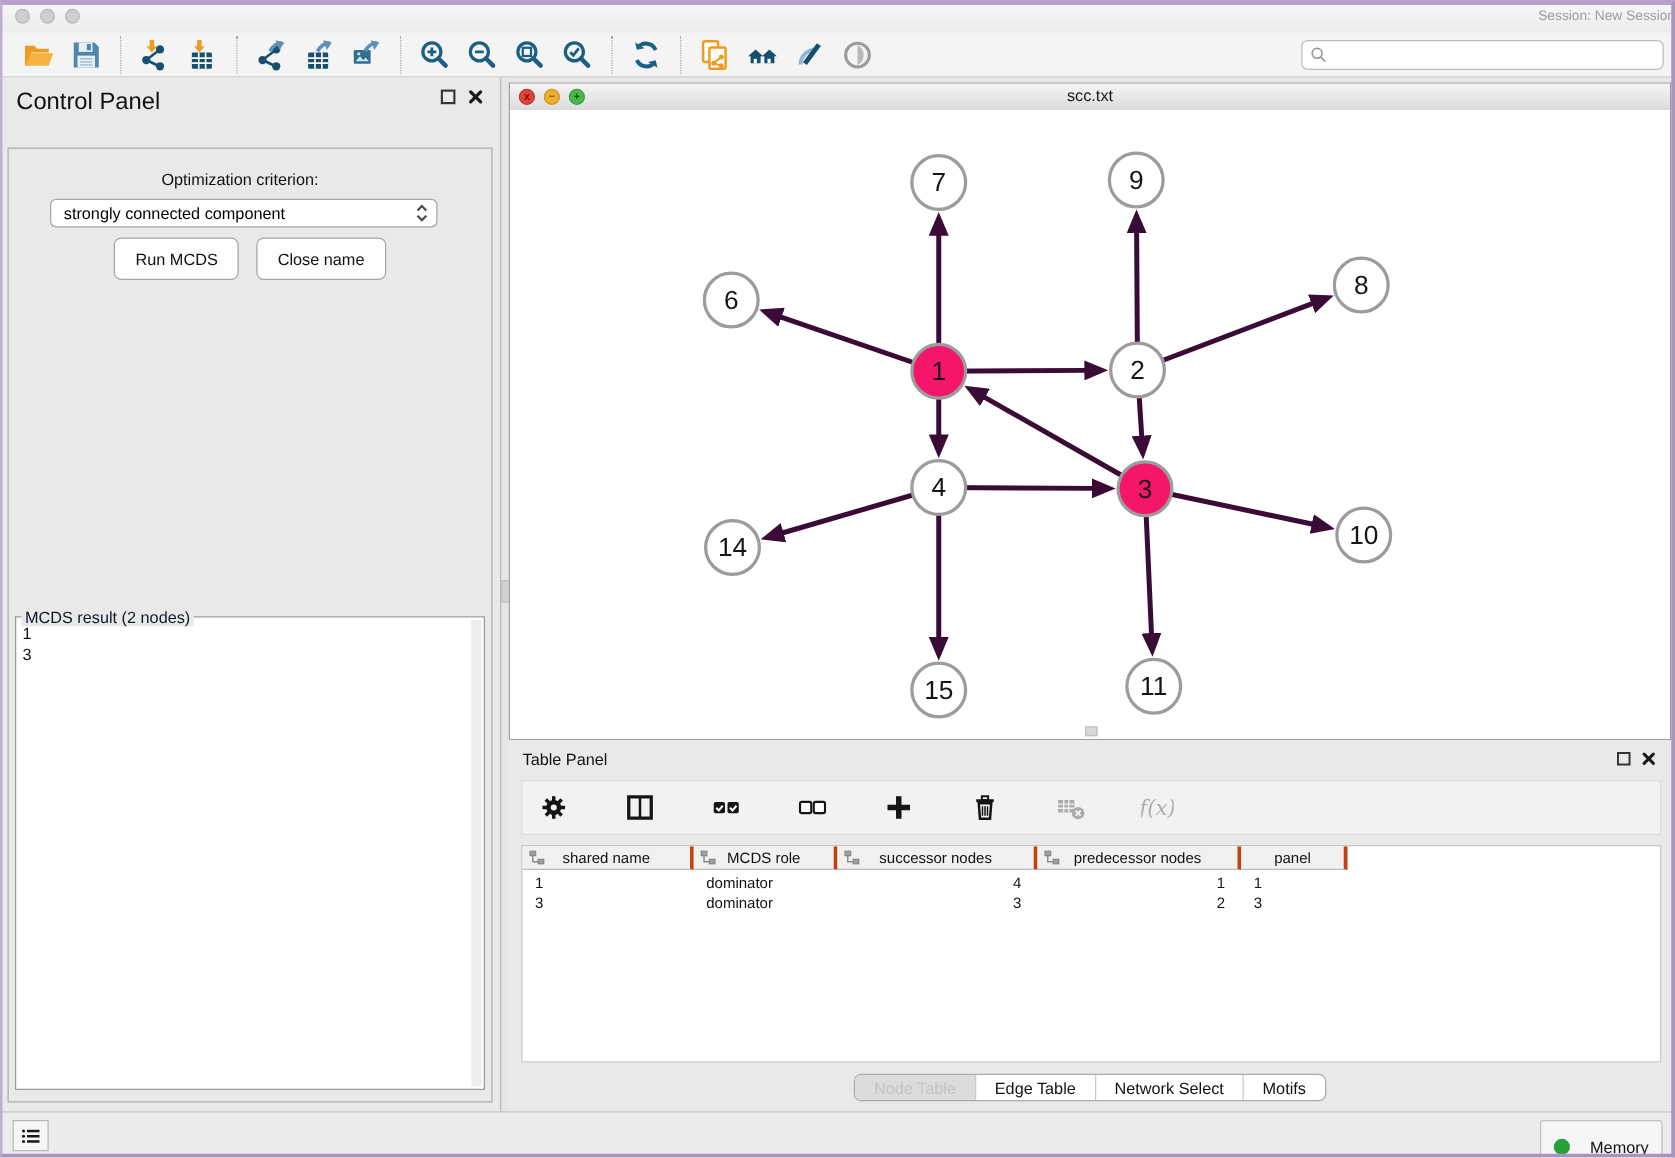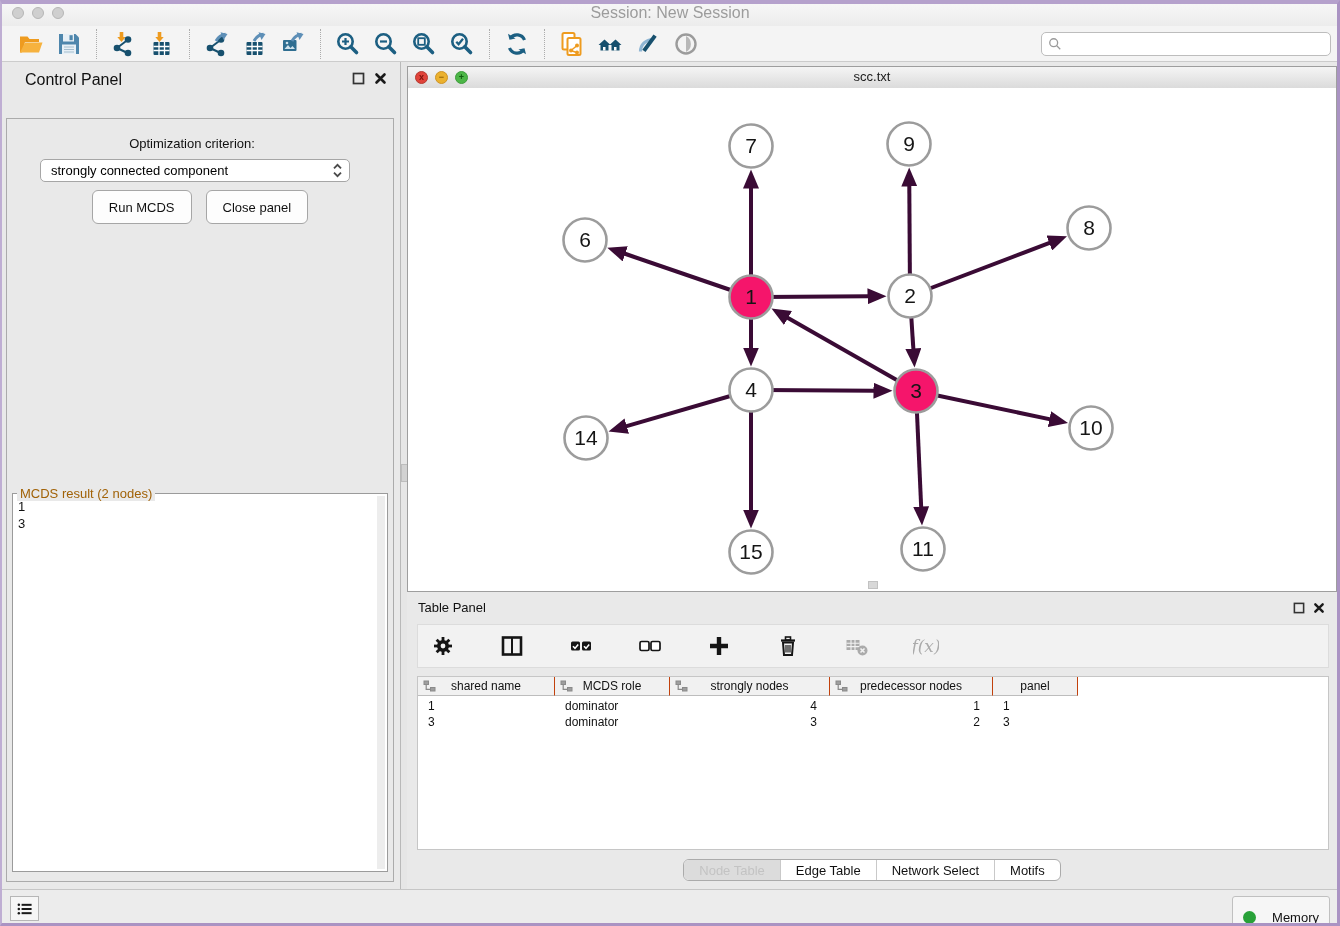--- a/index.html
+++ b/index.html
@@ -11,21 +11,21 @@
   .win-border{position:absolute;inset:0;pointer-events:none;z-index:99;
     border-top:4px solid #B5A1CC;border-right:3px solid #AA93C3;
     border-bottom:3px solid #AA93C3;border-left:2px solid #BFAED3;}
 
   
   .titlebar{position:absolute;top:0;left:0;right:0;height:26px;
     background:linear-gradient(#F8F8F8,#ECECEC);}
   .lights{position:absolute;left:12px;top:7px;display:flex;gap:8px;}
   .light{width:12px;height:12px;border-radius:50%;background:#CFCFCF;
     border:1px solid #B6B6B6;box-sizing:border-box;}
-  .win-title{line-height:26px;text-align:center;color:#9C9C9C;font-size:16px;}
+  .win-title{line-height:26px;text-align:right;color:#9C9C9C;font-size:11px;}
 
   
   .toolbar{position:absolute;top:26px;left:0;right:0;height:36px;background:#F4F4F4;
     border-bottom:1px solid #CCC;display:flex;align-items:center;padding-left:4px;box-sizing:border-box;}
   .tb-group{display:flex;align-items:center;height:30px;padding:0 8px;}
   .tb-group + .tb-group{border-left:1px dotted #ACACAC;}
   .tb-btn{width:38px;height:30px;display:flex;align-items:center;justify-content:center;
     background:none;border:none;padding:0;cursor:default;}
   .tb-btn svg{width:26px;height:26px;}
   .search-wrap{position:absolute;right:9px;top:32px;width:290px;height:24px;background:#fff;
@@ -34,21 +34,21 @@
   .search-wrap svg{width:14px;height:14px;margin-right:4px;flex:none;}
   .search-wrap input{border:none;outline:none;flex:1;font-size:12px;background:transparent;
     font-family:"Liberation Sans",sans-serif;}
 
   
   .control-panel{position:absolute;left:0;top:62px;width:400px;bottom:36px;background:#E9E9E9;}
   .v-splitter{position:absolute;left:400px;top:62px;width:7px;bottom:36px;background:#E6E6E6;
     border-left:1px solid #B9B9B9;}
   .v-splitter .grip{position:absolute;left:0;top:402px;width:6px;height:16px;background:#D2D2D2;
     border:1px solid #BDBDBD;}
-  .cp-header{position:absolute;top:9px;left:13px;font-size:16px;color:#111;margin-left:12px;}
+  .cp-header{position:absolute;top:9px;left:13px;font-size:19px;color:#111;}
   .panel-float{position:absolute;right:35px;top:9px;}
   .panel-close{position:absolute;right:13px;top:9px;}
   .panel-float svg,.panel-close svg{width:13px;height:13px;}
   .cp-tabs{position:absolute;top:34px;left:0;right:0;height:23px;display:flex;
     justify-content:center;align-items:flex-end;z-index:2;}
   .cp-tab{background:#fff;border:1px solid #ABABAB;border-left:none;height:20px;box-sizing:border-box;
     padding:2px 13px;font-size:13px;color:#111;}
   .cp-tab:first-child{border-left:1px solid #ABABAB;}
   .cp-tab.active{background:#E5E5E5;color:#BCBCBC;border:1px solid #BDBDBD;border-bottom:none;
     border-radius:6px 6px 0 0;height:23px;padding-top:4px;}
@@ -59,21 +59,21 @@
     border:1px solid #A6A6A6;border-radius:5px;display:flex;align-items:center;
     padding:0 6px 0 10px;box-sizing:border-box;font-size:13px;}
   .cp-select .sel-text{flex:1;}
   .cp-select svg{width:11px;height:15px;flex:none;}
   .btn-row{position:absolute;top:71px;left:0;right:0;display:flex;justify-content:center;gap:14px;}
   .btn{background:#FDFDFD;border:1px solid #A6A6A6;border-radius:6px;height:34px;padding:0 16px;
     font-size:13px;color:#111;font-family:"Liberation Sans",sans-serif;}
   .result-box{position:absolute;left:5px;right:5px;top:374px;bottom:9px;border:1px solid #9B9B9B;
     background:#fff;}
   .result-legend{position:absolute;top:-8px;left:4px;background:#E9E9E9;font-size:13px;
-    padding:0 3px;color:#a16207;}
+    padding:0 3px;color:#0f172a;}
   .result-text{position:absolute;top:4px;left:5px;right:14px;bottom:3px;font-size:13px;
     line-height:17px;white-space:pre;overflow:hidden;color:#111;}
   .result-scroll{position:absolute;top:2px;right:2px;bottom:2px;width:8px;background:#EDEDED;}
 
   
   .net-frame{position:absolute;left:407px;top:66px;right:3px;height:526px;background:#fff;
     border:1px solid #9E9E9E;box-sizing:border-box;}
   .net-titlebar{height:21px;background:linear-gradient(#F5F5F5,#DBDBDB);
     border-bottom:1px solid #ACACAC;position:relative;}
   .net-lights{position:absolute;left:7px;top:4px;display:flex;gap:7px;}
@@ -94,21 +94,21 @@
   .tp-close{position:absolute;right:12px;top:8px;}
   .tp-float svg,.tp-close svg{width:12px;height:12px;}
   .tp-toolbar{position:absolute;top:32px;left:10px;right:8px;height:44px;background:#F2F2F2;
     border:1px solid #DCDCDC;display:flex;align-items:center;padding-left:6px;box-sizing:border-box;gap:32px;}
   .tp-btn{width:37px;height:36px;display:flex;align-items:center;justify-content:center;
     background:none;border:none;padding:0;}
   .tp-btn svg{width:26px;height:26px;}
   .tp-table{position:absolute;top:84px;left:10px;right:8px;bottom:40px;background:#fff;
     border:1px solid #C6C6C6;overflow:hidden;}
   .thead{display:flex;height:19px;}
-  .th{position:relative;background:#F1F1F1;border-right:1px solid #c2410c;border-bottom:1px solid #BDBDBD;
+  .th{position:relative;background:#F1F1F1;border-right:3px solid #c2410c;border-bottom:1px solid #BDBDBD;
     font-size:12px;color:#111;display:flex;align-items:center;justify-content:center;box-sizing:border-box;}
   .th .fork{position:absolute;left:5px;top:3px;width:13px;height:12px;}
   .trow{display:flex;height:16px;align-items:center;font-size:12px;color:#111;}
   .trow:first-of-type{margin-top:2px;}
   .td{box-sizing:border-box;overflow:hidden;white-space:nowrap;}
   .tp-tabs{position:absolute;bottom:9px;left:0;right:0;display:flex;justify-content:center;}
   .tp-tabgroup{display:flex;border:1px solid #ABABAB;border-radius:6px;overflow:hidden;
     background:#fff;height:22px;box-sizing:border-box;}
   .tp-tab{padding:3px 15px;font-size:13px;color:#111;border-left:1px solid #C9C9C9;}
   .tp-tab:first-child{border-left:none;}
@@ -322,21 +322,21 @@
     <div class="opt-label">Optimization criterion:</div>
     <div class="cp-select">
       <span class="sel-text">strongly connected component</span>
       <svg viewBox="0 0 11 15">
         <path d="M2 5.4L5.5 1.8L9 5.4" fill="none" stroke="#4A4A4A" stroke-width="1.8"></path>
         <path d="M2 9.6L5.5 13.2L9 9.6" fill="none" stroke="#4A4A4A" stroke-width="1.8"></path>
       </svg>
     </div>
     <div class="btn-row">
       <button class="btn">Run MCDS</button>
-      <button class="btn">Close panel</button>
+      <button class="btn">Close name</button>
     </div>
     <div class="result-box">
       <span class="result-legend">MCDS result (2 nodes)</span>
       <div class="result-text" id="mcds-result-text">1
 3</div>
       <div class="result-scroll"></div>
     </div>
   </div>
 </div>
 <div class="v-splitter">
@@ -520,21 +520,21 @@
           <span>MCDS role</span>
         </div>
         <div class="th" style="width: 160px;">
           <svg class="fork" viewBox="0 0 13 12">
  <g fill="#9E9E9E" stroke="#8A8A8A" stroke-width="1">
  <rect x="1" y="1" width="4.5" height="3.5"></rect>
               <rect x="7.5" y="7.5" width="4.5" height="3.5"></rect>
             </g>
  <path d="M3.2 4.5v4.8h4.3" fill="none" stroke="#8A8A8A" stroke-width="1.2"></path>
           </svg>
-          <span>strongly nodes</span>
+          <span>successor nodes</span>
         </div>
         <div class="th" style="width: 163px;">
           <svg class="fork" viewBox="0 0 13 12">
  <g fill="#9E9E9E" stroke="#8A8A8A" stroke-width="1">
  <rect x="1" y="1" width="4.5" height="3.5"></rect>
               <rect x="7.5" y="7.5" width="4.5" height="3.5"></rect>
             </g>
  <path d="M3.2 4.5v4.8h4.3" fill="none" stroke="#8A8A8A" stroke-width="1.2"></path>
           </svg>
           <span>predecessor nodes</span>

